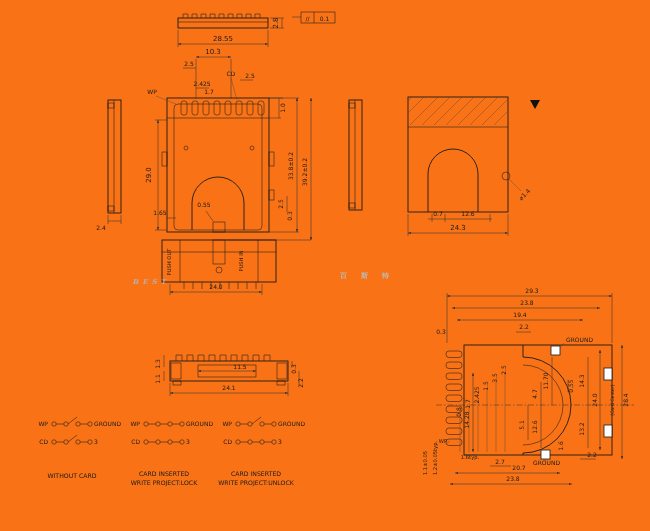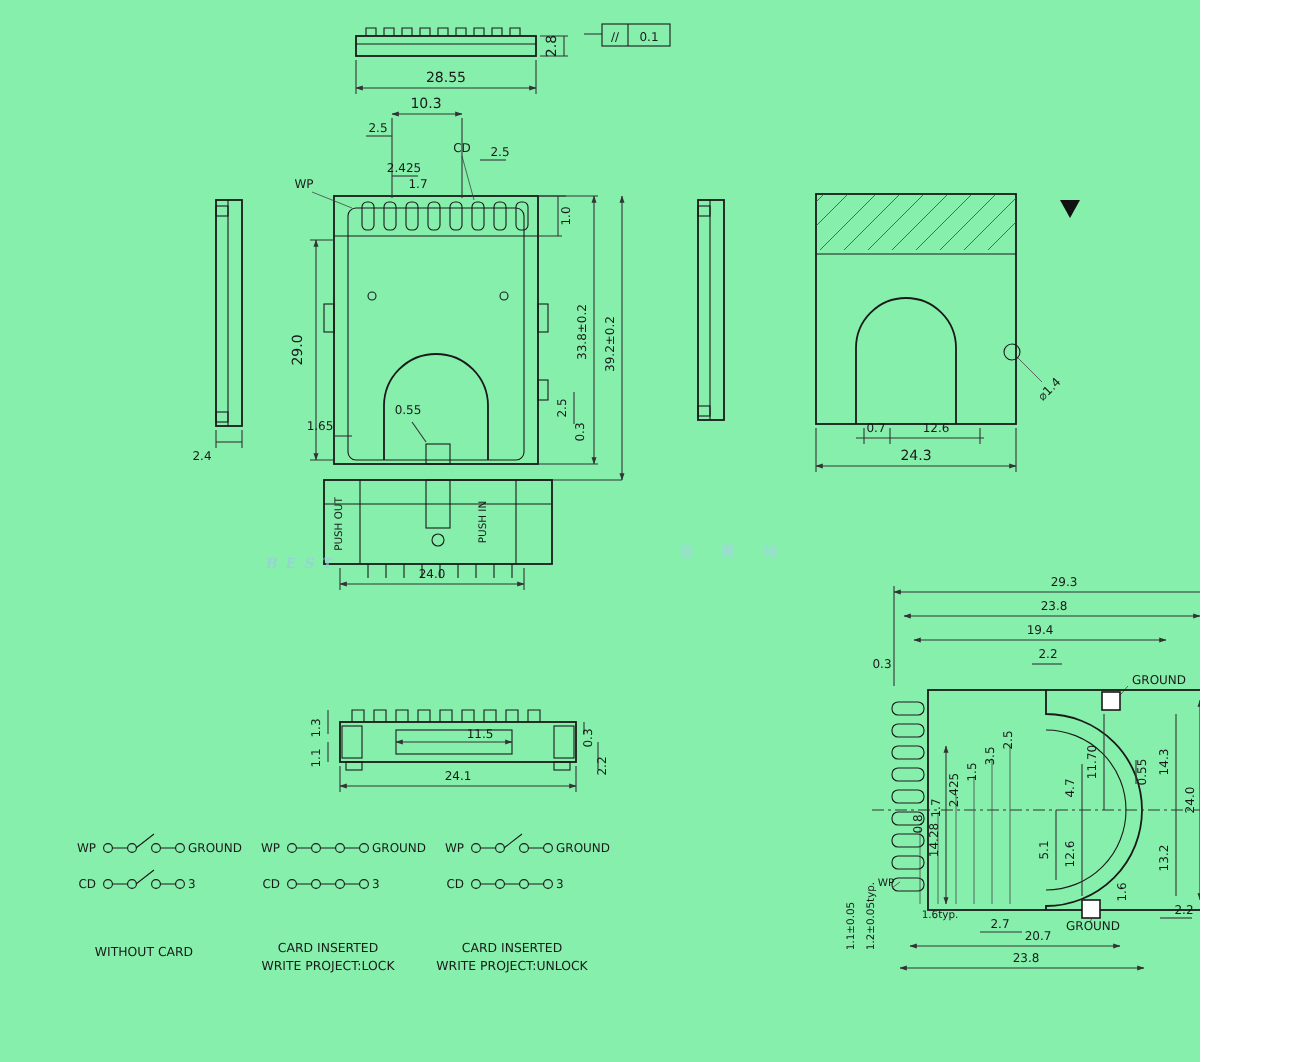--- a/index.html
+++ b/index.html
@@ -1,16 +1,16 @@
 <!DOCTYPE html>
 <html><head>
 <meta charset="utf-8">
 <style>
   html,body{margin:0;padding:0;background:#ffffff}
-  .page{position:relative;width:600px;height:531px;background:#86efac;overflow:hidden}
+  .page{position:relative;width:650px;height:531px;background:#f97316;overflow:hidden}
   svg{position:absolute;left:0;top:0}
   text{font-family:"DejaVu Sans","Liberation Sans",sans-serif;font-size:7px;fill:#1a1a1a;text-anchor:middle}
   .t6{font-size:6px}
   .t5{font-size:5.2px}
   .t45{font-size:4.6px}
   .cap{font-size:6.2px}
   .st{text-anchor:start}
   .en{text-anchor:end}
   .obj{fill:none;stroke:#1a1a1a;stroke-width:0.9}
   .obj2{fill:none;stroke:#1a1a1a;stroke-width:0.55}

